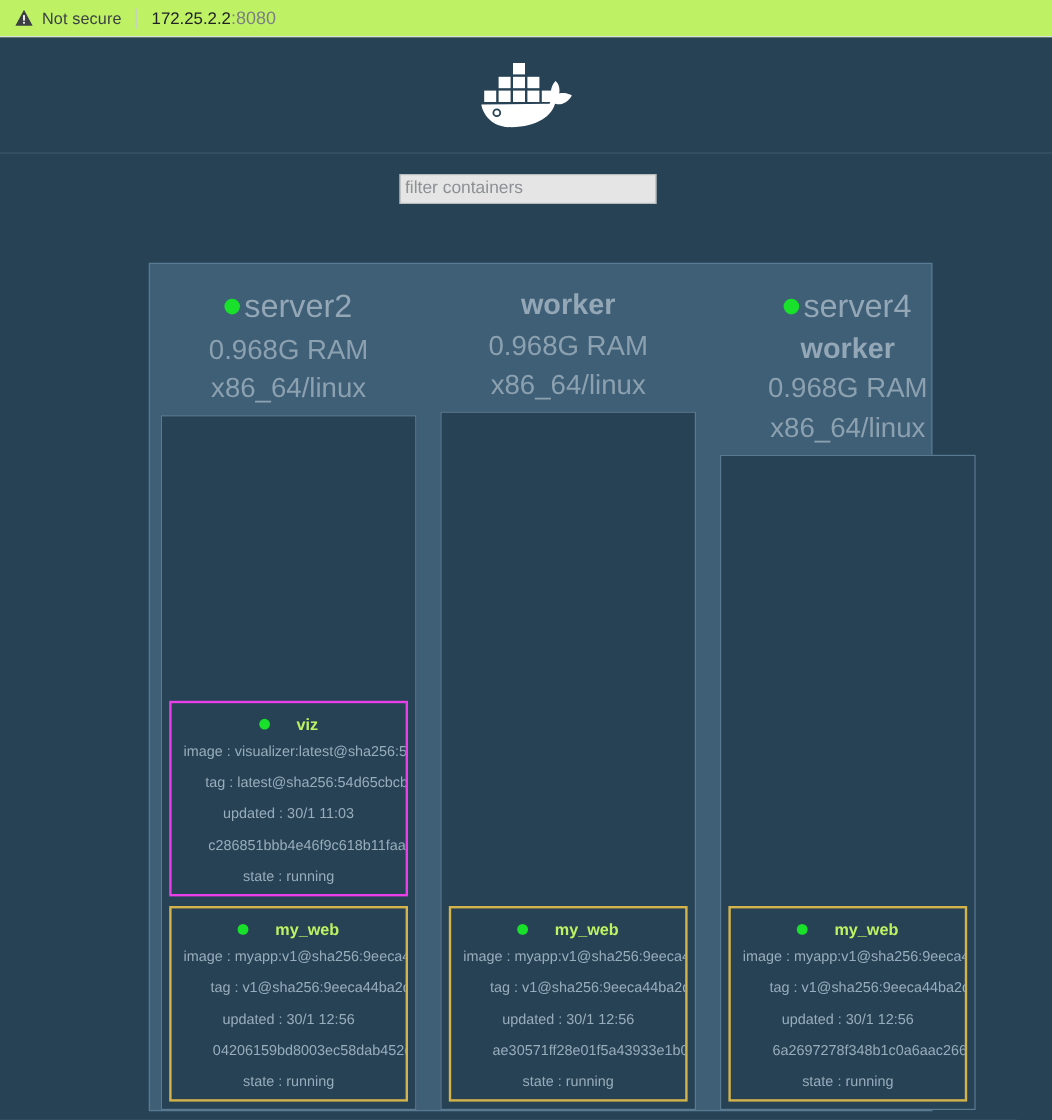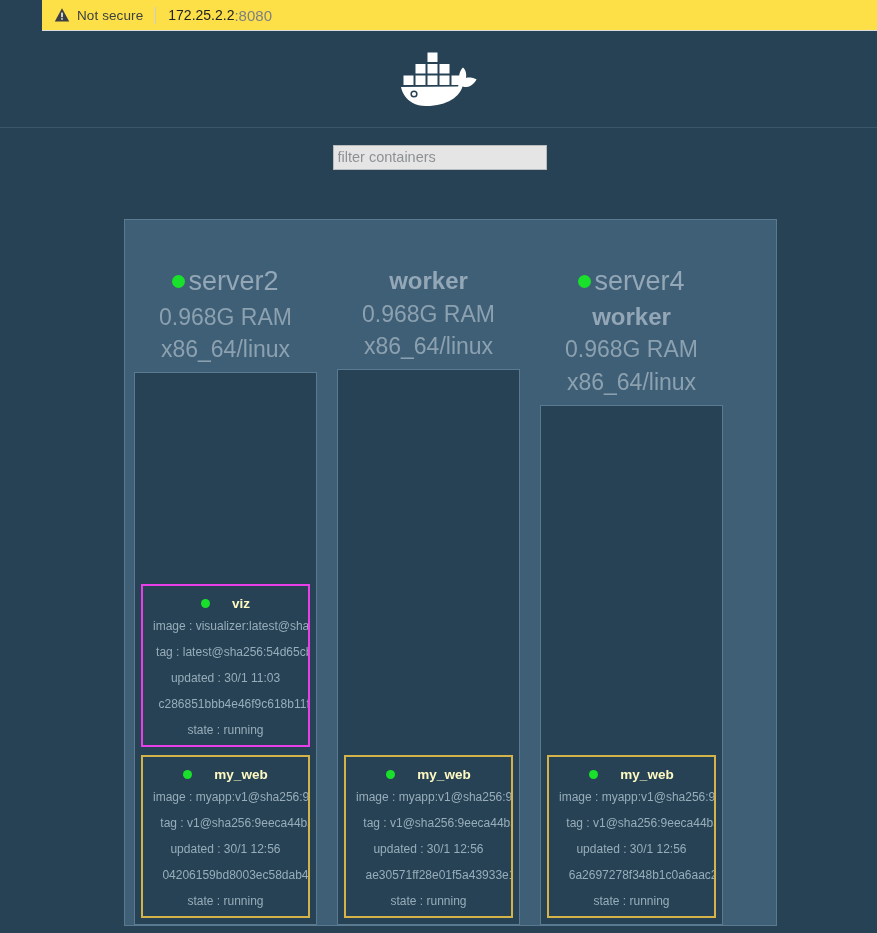--- a/index.html
+++ b/index.html
@@ -10,27 +10,26 @@
     width: 877px;
     height: 933px;
     background: #264254;
     font-family: "Liberation Sans", sans-serif;
     overflow: hidden;
   }
 
   
   .browser-bar {
     height: 31px;
-    background: #fde047;
+    background: #bef264;
     border-bottom: 1px solid #dadce0;
     display: flex;
     align-items: center;
     padding-left: 12px;
     box-sizing: border-box;
-    margin-left: 42px;
   }
   .warn-icon {
     width: 16px;
     height: 16px;
     flex: none;
     margin-right: 7px;
     display: block;
   }
   .not-secure-text {
     font-size: 13.5px;
@@ -105,25 +104,24 @@
     border: 1px solid #5a7a92;
   }
   .nodes-row {
     display: flex;
     gap: 10px;
     padding: 0;
     height: 100%;
     box-sizing: border-box;
   }
   .node {
-    width: 183px;
+    width: 213px;
     margin-left: 10px;
     display: flex;
     flex-direction: column;
-    margin-top: 26px;
   }
   .node:first-child { margin-left: 9px; }
 
   .node-header {
     padding-top: 18px;
     text-align: center;
     color: #8ea3b2;
     line-height: 1.32;
   }
   .node-name {
@@ -173,21 +171,21 @@
     margin-top: 8px;
     padding: 10px 0 9px 0;
     text-align: center;
     overflow: hidden;
     box-sizing: border-box;
   }
 
   .c-title {
     font-size: 13.5px;
     font-weight: bold;
-    color: #fef9c3;
+    color: #bef264;
     display: flex;
     align-items: center;
     justify-content: center;
     gap: 22px;
     margin-bottom: 9px;
   }
   .c-dot {
     width: 9px;
     height: 9px;
     border-radius: 50%;

